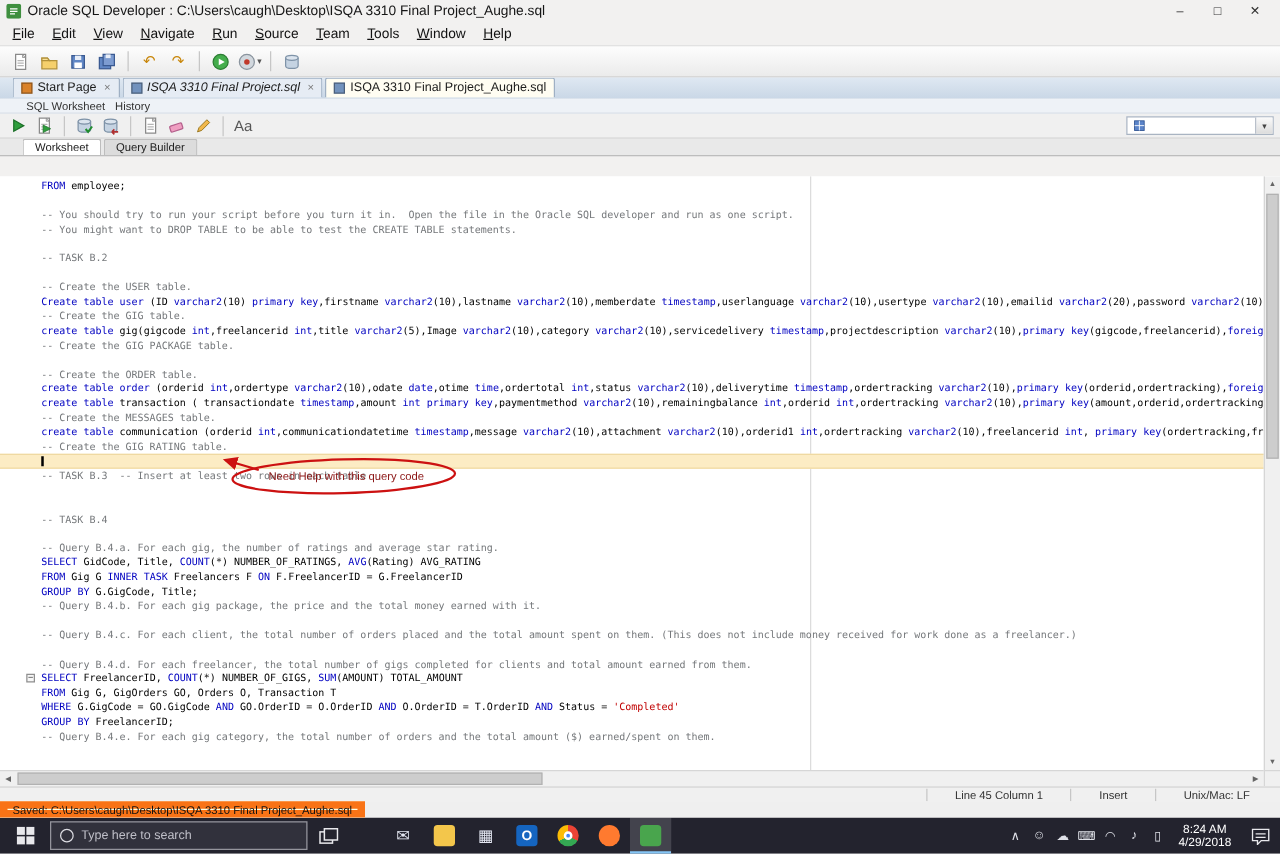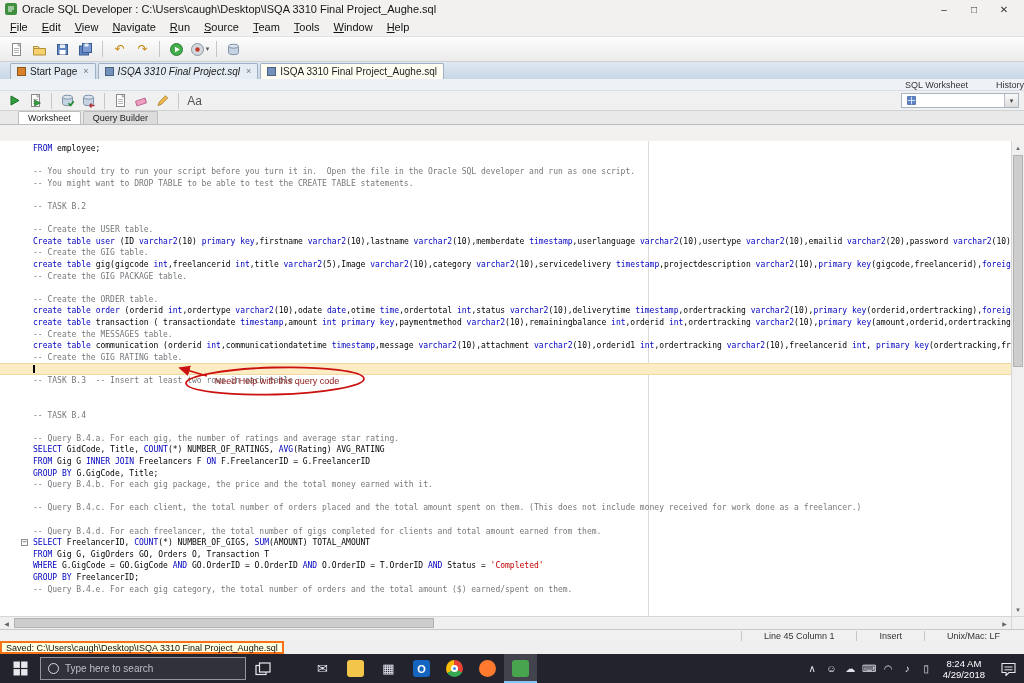--- a/index.html
+++ b/index.html
@@ -18,29 +18,29 @@
   .menubar{height:18px;background:#f2f1f0;display:flex;align-items:center;font-size:11px;padding-left:3px;flex:none;}
   .menu-item{padding:2px 7px;color:#111;}
 
   
   .toolbar-main{height:26px;background:linear-gradient(#fdfdfd,#ebebeb);border-top:1px solid #e2e2e2;border-bottom:1px solid #cfcfcf;display:flex;align-items:center;padding:0 6px;gap:2px;flex:none;}
   .tb-icon{width:21px;height:21px;display:flex;align-items:center;justify-content:center;font-size:13px;border-radius:2px;}
   .tb-icon .dd{font-size:7px;color:#555;margin-left:1px;}
   .tb-sep{width:1px;height:16px;background:#c6c6c6;margin:0 4px;}
 
   
-  .tabstrip{height:17px;background:linear-gradient(#dfe8f2,#c9d7e6);display:flex;align-items:center;padding-left:10px;flex:none;}
+  .tabstrip{height:17px;background:linear-gradient(#dfe8f2,#c9d7e6);display:flex;align-items:flex-start;padding-left:10px;flex:none;}
   .tab{height:16px;display:flex;align-items:center;padding:0 6px;font-size:10px;background:#e6ecf4;border:1px solid #9fb0c4;border-bottom:none;margin-right:2px;border-radius:2px 2px 0 0;color:#1c1c1c;white-space:nowrap;}
   .tab.active{background:#fffdf2;}
   .tab.italic .tab-label{font-style:italic;}
   .tab-icon{width:9px;height:9px;margin-right:4px;border:1px solid rgba(0,0,0,.35);flex:none;}
   .tab-close{margin-left:6px;color:#777;font-size:9px;line-height:9px;}
 
   
-  .subbar{height:12px;background:#eef2f7;border-bottom:1px solid #d7dee7;font-size:9px;color:#333;display:flex;align-items:center;padding-left:21px;gap:28px;flex:none;justify-content:flex-end;}
+  .subbar{height:12px;background:#eef2f7;border-bottom:1px solid #d7dee7;font-size:9px;color:#333;display:flex;align-items:center;padding-left:21px;gap:8px;flex:none;}
 
   
   .ws-toolbar{height:20px;background:#f0f0f0;border-bottom:1px solid #d2d2d2;display:flex;align-items:center;padding:0 5px;gap:2px;flex:none;}
   .ws-toolbar .tb-icon{width:19px;height:18px;}
   .ws-combo{margin-left:auto;width:118px;height:15px;background:#fff;border:1px solid #a9b4c2;display:flex;align-items:center;font-size:9px;padding-left:2px;}
   .combo-arrow{margin-left:auto;width:14px;height:13px;background:linear-gradient(#fafafa,#dcdcdc);border-left:1px solid #b9c0ca;display:flex;align-items:center;justify-content:center;font-size:7px;color:#444;}
 
   
   .doc-tabs{height:14px;background:#e9e9e9;border-bottom:1px solid #bdbdbd;display:flex;align-items:flex-end;padding-left:18px;font-size:9px;flex:none;}
   .doc-tab{padding:1px 9px;border:1px solid #bdbdbd;border-bottom:none;background:#dcdcdc;margin-right:2px;border-radius:2px 2px 0 0;color:#222;}
@@ -67,21 +67,21 @@
   .hscroll{position:absolute;left:0;right:13px;bottom:0;height:13px;background:#f0f0f0;border-top:1px solid #d6d6d6;}
   .harrow{position:absolute;top:0;width:13px;height:12px;display:flex;align-items:center;justify-content:center;font-size:6px;color:#666;}
   .hthumb{position:absolute;left:14px;top:1px;height:10px;width:420px;background:#cdcdcd;border:1px solid #b2b2b2;}
   .corner{position:absolute;right:0;bottom:0;width:13px;height:13px;background:#f0f0f0;border-left:1px solid #d6d6d6;border-top:1px solid #d6d6d6;}
 
   
   .statusbar{height:12px;background:#f0f0f0;border-top:1px solid #c9c9c9;display:flex;align-items:center;justify-content:flex-end;font-size:9px;color:#333;padding-right:2px;flex:none;}
   .sb-seg{padding:0 22px;border-left:1px solid #c6c6c6;height:10px;display:flex;align-items:center;white-space:nowrap;}
 
   .bottom-strip{height:13px;background:#efefef;position:relative;flex:none;}
-  .saved-tip{position:absolute;left:0;top:0;height:13px;background:#ffffe1;border:2px solid #f97316;font-size:9px;color:#111;display:flex;align-items:center;padding:0 4px;white-space:nowrap;z-index:5;}
+  .saved-tip{position:absolute;left:0;top:0;height:13px;background:#ffffe1;border:6px solid #f97316;font-size:9px;color:#111;display:flex;align-items:center;padding:0 4px;white-space:nowrap;z-index:5;}
 
   
   .taskbar{height:29px;background:#23232e;display:flex;align-items:stretch;flex:none;color:#e8e8ee;}
   .start-btn{width:40px;display:flex;align-items:center;justify-content:center;}
   .search{width:206px;margin:3px 0;background:#31313c;border:1px solid #94949c;display:flex;align-items:center;gap:6px;padding:0 7px;}
   .ring{width:11px;height:11px;border:1.5px solid #dcdce2;border-radius:50%;flex:none;}
   .search-input{background:transparent;border:none;outline:none;color:#cfcfd6;font-size:10px;font-family:"Liberation Sans",sans-serif;width:160px;}
   .search-input::placeholder{color:#bfbfc8;}
   .taskview{width:34px;display:flex;align-items:center;justify-content:center;}
   .tb-apps{display:flex;margin-left:26px;}
@@ -301,21 +301,21 @@
         <div class="line"><span class="kw">create</span> <span class="kw">table</span> communication (orderid <span class="kw">int</span>,communicationdatetime <span class="kw">timestamp</span>,message <span class="kw">varchar2</span>(10),attachment <span class="kw">varchar2</span>(10),orderid1 <span class="kw">int</span>,ordertracking <span class="kw">varchar2</span>(10),freelancerid <span class="kw">int</span>, <span class="kw">primary</span> <span class="kw">key</span>(ordertracking,fr</div>
         <div class="line comment">-- Create the GIG RATING table.</div>
         <div class="line caret-line"><span class="caret-mark"></span></div>
         <div class="line comment">-- TASK B.3  -- Insert at least two rows in each table</div>
         <div class="line"></div>
         <div class="line"></div>
         <div class="line comment">-- TASK B.4</div>
         <div class="line"></div>
         <div class="line comment">-- Query B.4.a. For each gig, the number of ratings and average star rating.</div>
         <div class="line"><span class="kw">SELECT</span> GidCode, Title, <span class="kw">COUNT</span>(*) NUMBER_OF_RATINGS, <span class="kw">AVG</span>(Rating) AVG_RATING</div>
-        <div class="line"><span class="kw">FROM</span> Gig G <span class="kw">INNER</span> <span class="kw">JOIN</span> Freelancers F <span class="kw">ON</span> F.FreelancerID = G.FreelancerID</div>
+        <div class="line"><span class="kw">FROM</span> Gig G <span class="kw">INNER</span> <span class="kw">TASK</span> Freelancers F <span class="kw">ON</span> F.FreelancerID = G.FreelancerID</div>
         <div class="line"><span class="kw">GROUP</span> <span class="kw">BY</span> G.GigCode, Title;</div>
         <div class="line comment">-- Query B.4.b. For each gig package, the price and the total money earned with it.</div>
         <div class="line"></div>
         <div class="line comment">-- Query B.4.c. For each client, the total number of orders placed and the total amount spent on them. (This does not include money received for work done as a freelancer.)</div>
         <div class="line"></div>
         <div class="line comment">-- Query B.4.d. For each freelancer, the total number of gigs completed for clients and total amount earned from them.</div>
         <div class="line"><span class="kw">SELECT</span> FreelancerID, <span class="kw">COUNT</span>(*) NUMBER_OF_GIGS, <span class="kw">SUM</span>(AMOUNT) TOTAL_AMOUNT<span class="fold">−</span></div>
         <div class="line"><span class="kw">FROM</span> Gig G, GigOrders GO, Orders O, Transaction T</div>
         <div class="line"><span class="kw">WHERE</span> G.GigCode = GO.GigCode <span class="kw">AND</span> GO.OrderID = O.OrderID <span class="kw">AND</span> O.OrderID = T.OrderID <span class="kw">AND</span> Status = <span class="str">'Completed'</span></div>
         <div class="line"><span class="kw">GROUP</span> <span class="kw">BY</span> FreelancerID;</div>

